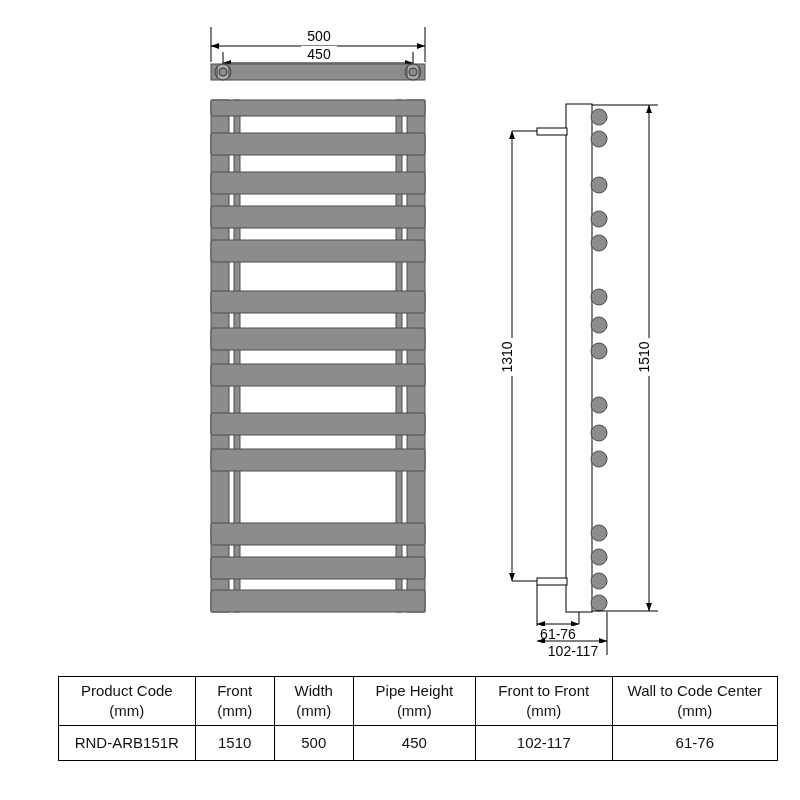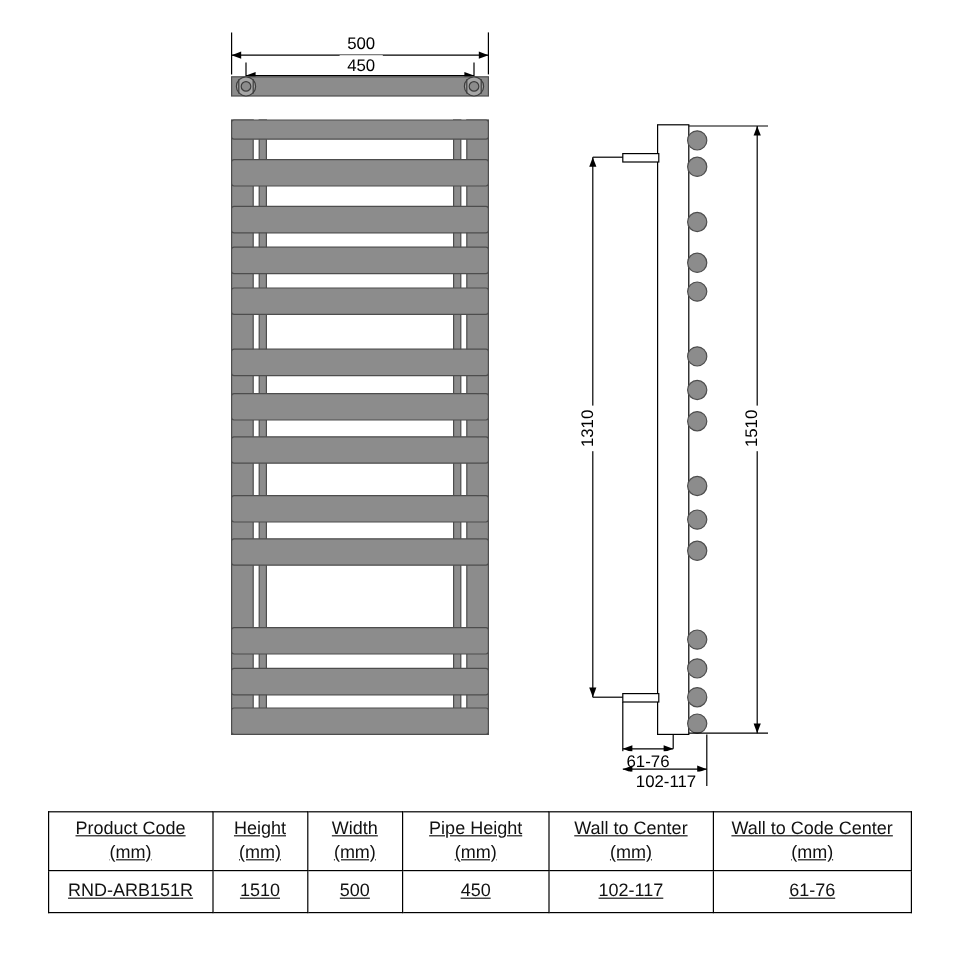--- a/index.html
+++ b/index.html
@@ -11,32 +11,32 @@
     width: 800px;
     height: 800px;
     font-family: "Liberation Sans", sans-serif;
     color: #1a1a1a;
     position: relative;
     overflow: hidden;
   }
   #stage {
     position: absolute;
     inset: 0;
+    margin-left: 18px;
   }
   svg.diagram {
     display: block;
   }
   .spec-table {
     position: absolute;
     left: 40px;
     top: 676px;
     width: 720px;
     border-collapse: collapse;
     font-size: 15px;
-    text-decoration: underline;
   }
   .spec-table th, .spec-table td {
     border: 1px solid #000000;
     text-align: center;
     font-weight: normal;
     padding: 2px 2px;
     line-height: 1.35;
     color: #111111;
   }
   .spec-table th {
@@ -199,33 +199,33 @@
   </svg>
 
   <table class="spec-table">
     <thead>
       <tr>
         <th class="col-code">
           <span>Product Code</span>
           <span class="unit">(mm)</span>
         </th>
         <th class="col-height">
-          <span>Height</span>
+          <span>Front</span>
           <span class="unit">(mm)</span>
         </th>
         <th class="col-width">
           <span>Width</span>
           <span class="unit">(mm)</span>
         </th>
         <th class="col-pipe">
           <span>Pipe Height</span>
           <span class="unit">(mm)</span>
         </th>
         <th class="col-wallfront">
-          <span>Wall to Center</span>
+          <span>Front to Front</span>
           <span class="unit">(mm)</span>
         </th>
         <th class="col-wallpipe">
           <span>Wall to Code Center</span>
           <span class="unit">(mm)</span>
         </th>
       </tr>
     </thead>
     <tbody>
       <tr>

